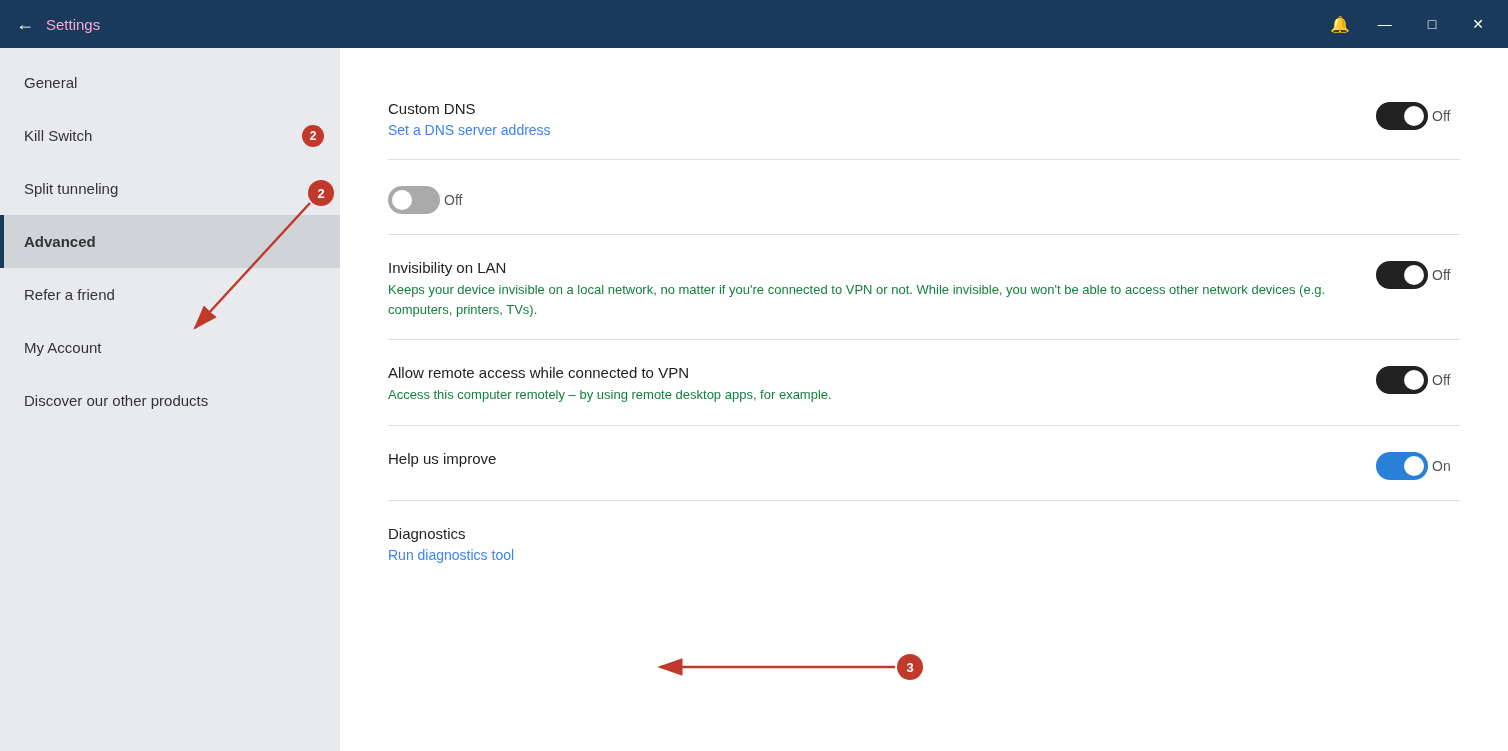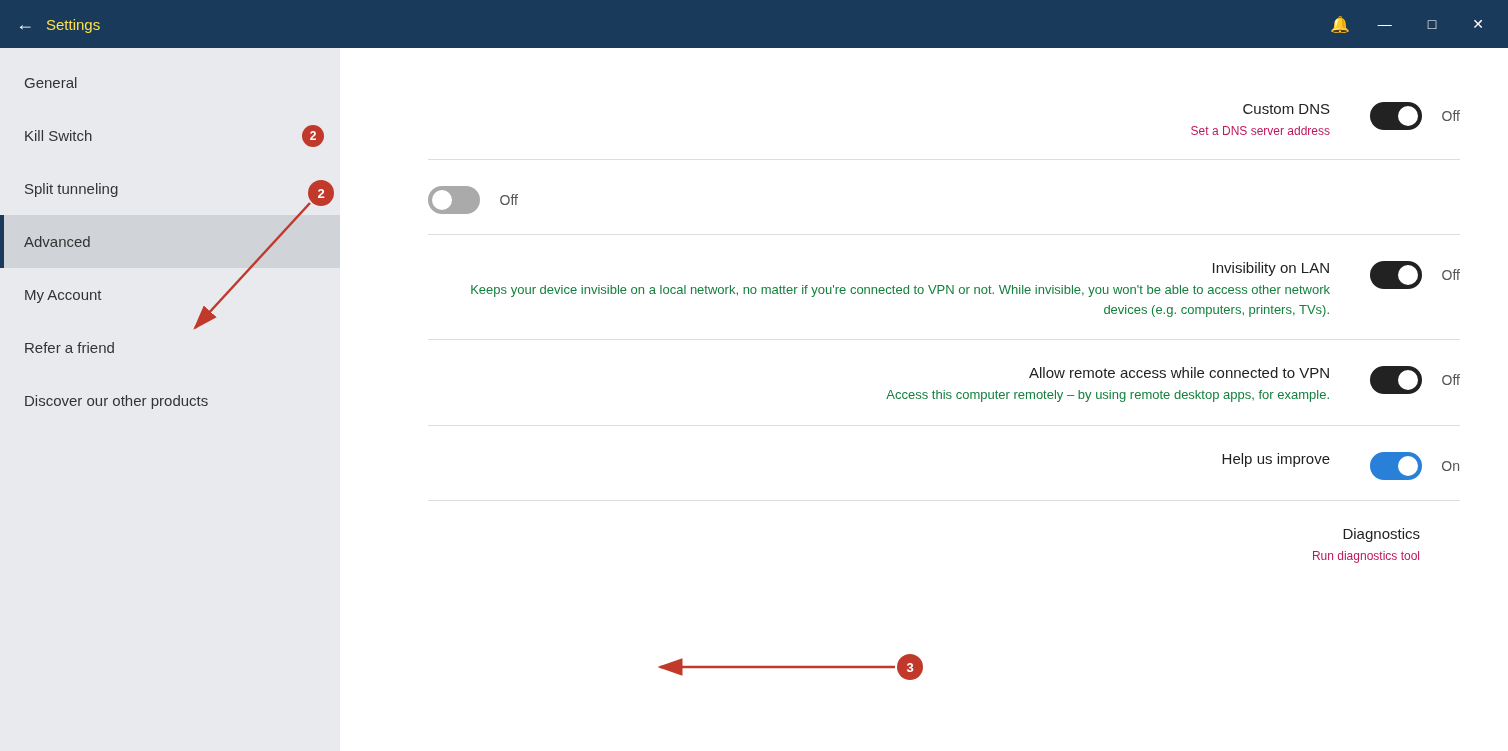--- a/index.html
+++ b/index.html
@@ -17,21 +17,21 @@
     }
     .titlebar-back {
       color: white;
       font-size: 18px;
       cursor: pointer;
       margin-right: 12px;
     }
     .titlebar-title {
       font-size: 15px;
       font-weight: 400;
-      color: #fde047;
+      color: #f9a8d4;
     }
     .titlebar-controls {
       position: absolute;
       right: 16px;
       display: flex;
       align-items: center;
       gap: 20px;
     }
     .titlebar-icon {
       color: white;
@@ -42,21 +42,20 @@
       color: white;
       font-size: 14px;
       cursor: pointer;
       padding: 4px 8px;
     }
 
     
     .main-layout {
       display: flex;
       height: calc(751px - 48px);
-      text-align: right;
     }
 
     
     .sidebar {
       width: 340px;
       background: #e8eaed;
       height: 100%;
       padding: 8px 0;
       flex-shrink: 0;
     }
@@ -64,21 +63,21 @@
       display: flex;
       align-items: center;
       padding: 18px 24px;
       font-size: 15px;
       color: #333;
       cursor: pointer;
       position: relative;
     }
     .sidebar-item.active {
       background: #d0d3d8;
-      font-weight: 400;
+      font-weight: 700;
       border-left: 4px solid #1a3a5c;
       padding-left: 20px;
     }
 
     
     .badge {
       position: absolute;
       right: 16px;
       background: #c0392b;
       color: white;
@@ -103,46 +102,45 @@
     
     .setting-row {
       display: flex;
       align-items: flex-start;
       justify-content: space-between;
       padding: 20px 0;
     }
     .setting-row-border {
       border-bottom: 1px solid #ddd;
       margin-bottom: 4px;
-      margin-left: 40px;
     }
     .setting-info {
       flex: 1;
       padding-right: 40px;
     }
     .setting-label {
       font-size: 15px;
       color: #222;
       margin-bottom: 4px;
     }
     .setting-sublabel {
       font-size: 13px;
       color: #15803d;
       line-height: 1.5;
     }
     .setting-link {
-      color: #be185d;
-      font-size: 12px;
+      color: #3b82f6;
+      font-size: 14px;
       cursor: pointer;
       text-decoration: none;
     }
     .setting-control {
       display: flex;
       align-items: center;
-      gap: 10px;
+      gap: 4px;
       flex-shrink: 0;
       padding-top: 2px;
     }
     .status-text {
       font-size: 14px;
       color: #555;
       min-width: 28px;
     }
 
     
@@ -221,24 +219,24 @@
         <span>Kill Switch</span>
         <span class="badge">2</span>
       </div>
       <div class="sidebar-item">
         <span>Split tunneling</span>
       </div>
       <div class="sidebar-item active">
         <span>Advanced</span>
       </div>
       <div class="sidebar-item">
+        <span>Refer a friend</span>
+      </div>
+      <div class="sidebar-item">
         <span>My Account</span>
-      </div>
-      <div class="sidebar-item">
-        <span>Refer a friend</span>
       </div>
       <div class="sidebar-item">
         <span>Discover our other products</span>
       </div>
     </div>
 
   <div class="content" id="content-container">
   <div class="setting-row setting-row-border">
         <div class="setting-info"><div class="setting-label">Custom DNS</div><a class="setting-link" href="#">Set a DNS server address</a></div>
         <div class="setting-control">

